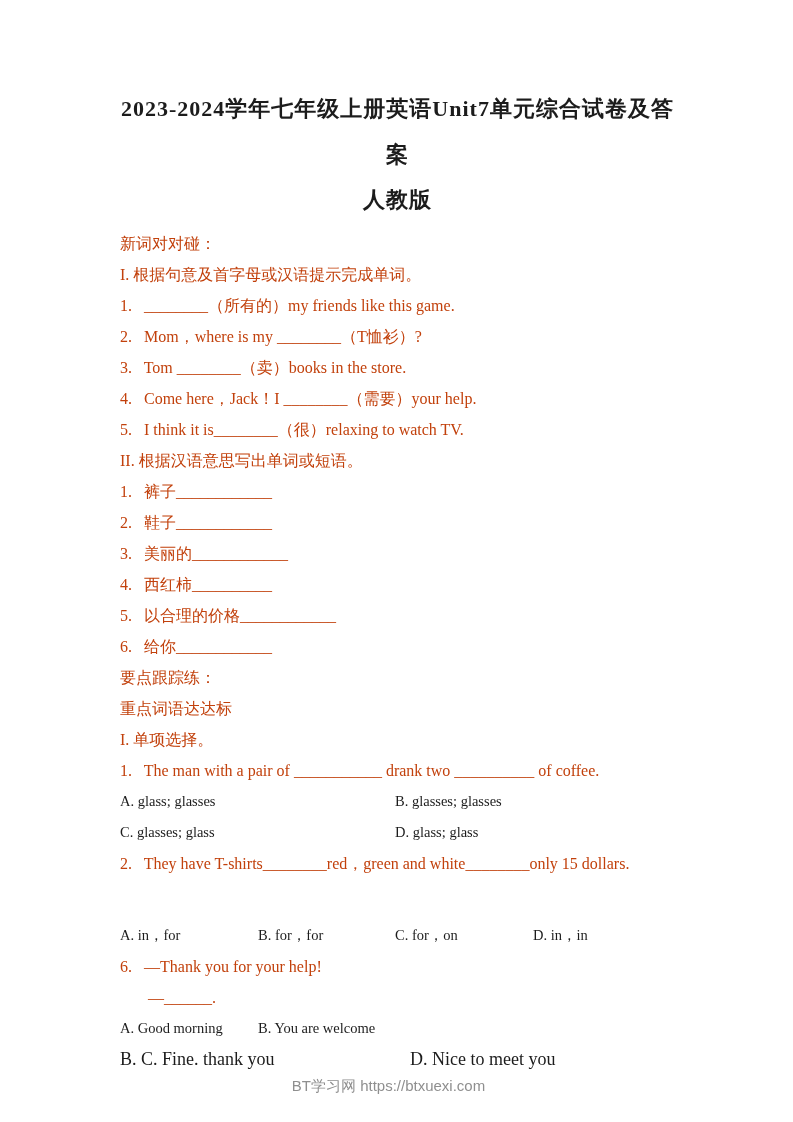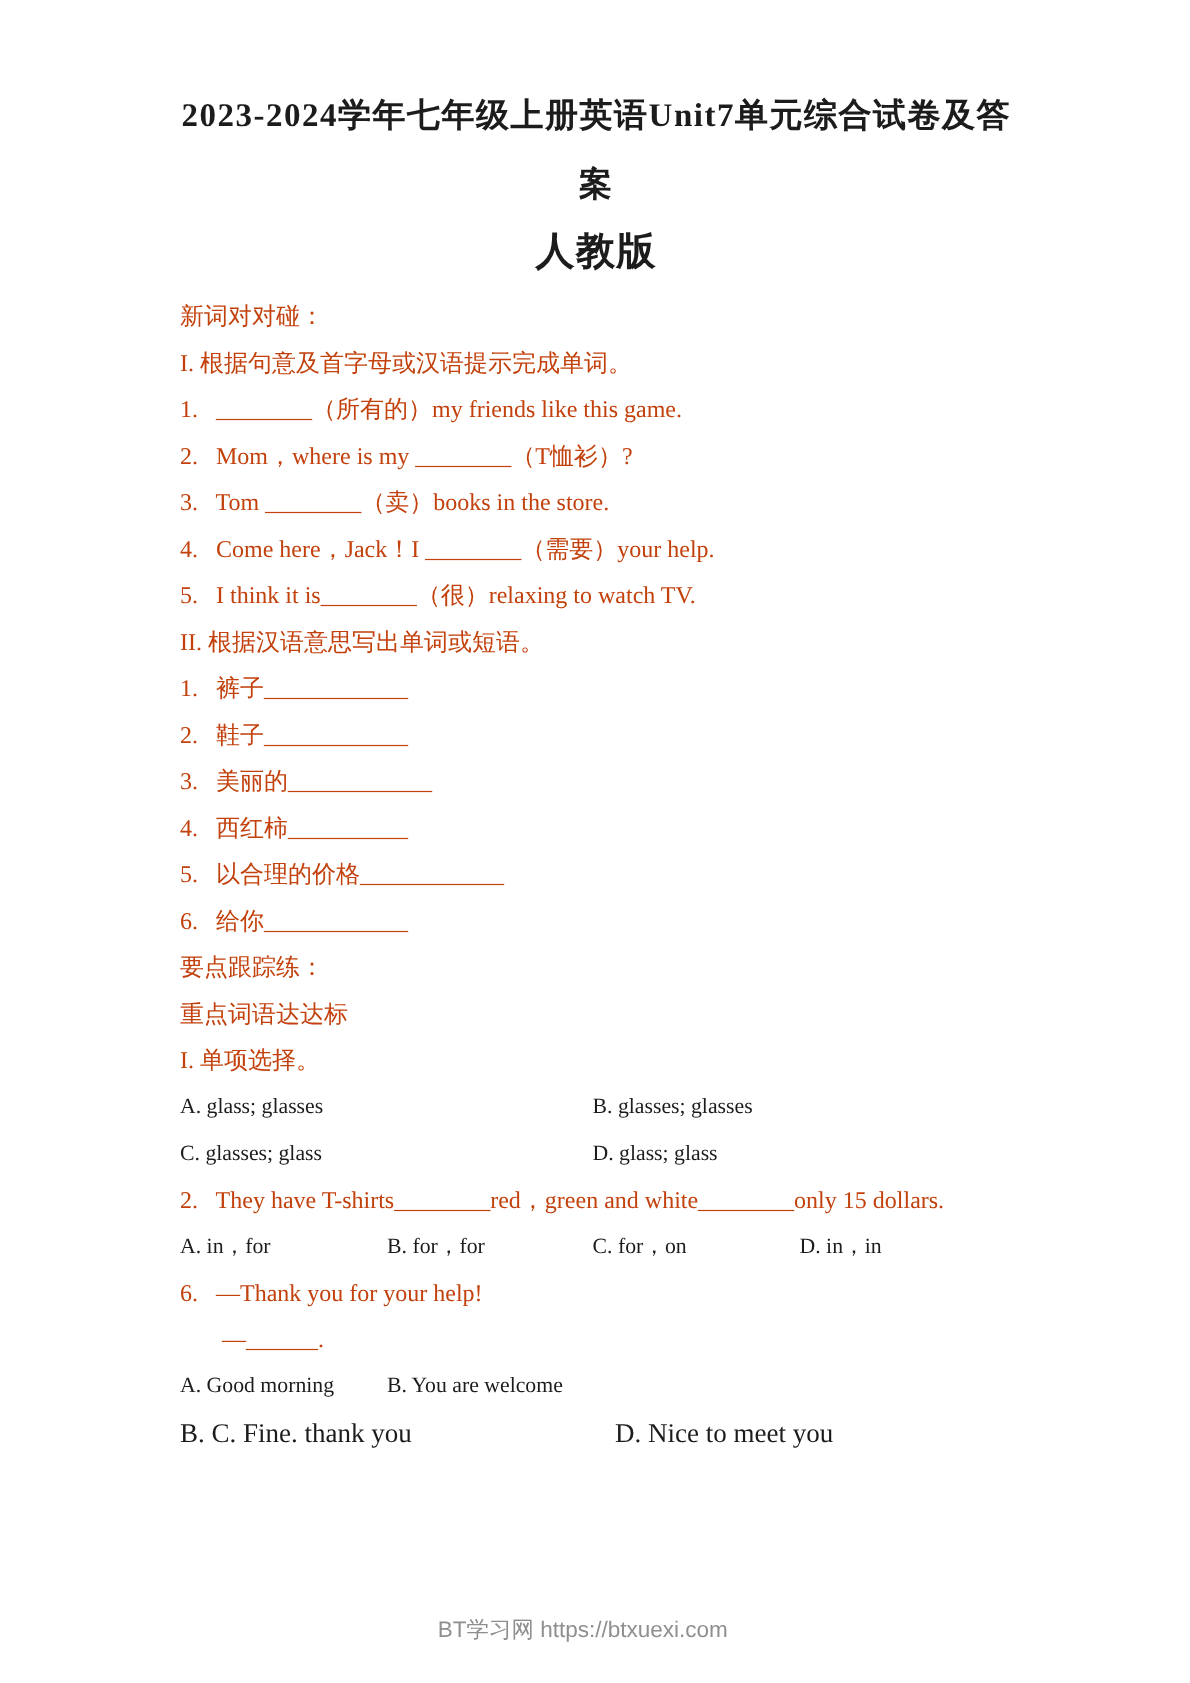--- a/index.html
+++ b/index.html
@@ -13,33 +13,33 @@
     position: relative;
     font-family: "Liberation Serif", "DejaVu Serif", serif;
     color: #1c1c1c;
     overflow: hidden;
   }
   .page {
     position: absolute;
     top: 0; left: 0; right: 0; bottom: 0;
   }
   .content {
-    padding: 54px 118px 0 120px;
+    padding: 86px 118px 0 120px;
   }
   .title {
     text-align: center;
     font-size: 22px;
     font-weight: bold;
     line-height: 46px;
     letter-spacing: 1px;
     white-space: pre-wrap;
   }
   .subtitle {
     text-align: center;
-    font-size: 26px;
+    font-size: 22px;
     font-weight: bold;
     line-height: 44px;
     margin-bottom: 6px;
     letter-spacing: 1px;
     white-space: pre-wrap;
   }
   .line {
     font-size: 16px;
     line-height: 31px;
     white-space: pre-wrap;
@@ -69,20 +69,21 @@
     font-size: 18px;
     line-height: 31px;
     white-space: pre-wrap;
   }
   .cols4 {
     display: grid;
     grid-template-columns: 138px 137px 138px auto;
     font-size: 14.5px;
     line-height: 31px;
     white-space: pre-wrap;
+    margin-top: 41px;
   }
   .footer {
     position: absolute;
     left: 0;
     right: 16px;
     bottom: 26px;
     text-align: center;
     font-size: 15px;
     color: #8f8f8f;
     font-family: "Liberation Sans", "DejaVu Sans", sans-serif;
@@ -112,20 +113,21 @@
     <div class="line">2.   鞋子____________</div>
     <div class="line">3.   美丽的____________</div>
     <div class="line">4.   西红柿__________</div>
     <div class="line">5.   以合理的价格____________</div>
     <div class="line">6.   给你____________</div>
 
     <div class="line">要点跟踪练：</div>
     <div class="line">重点词语达达标</div>
     <div class="line">I. 单项选择。</div>
 
+    <div class="line">1.   The man with a pair of ___________ drank two __________ of coffee.</div>
     <div class="cols2">
       <span>A. glass; glasses</span>
       <span>B. glasses; glasses</span>
     </div>
     <div class="cols2">
       <span>C. glasses; glass</span>
       <span>D. glass; glass</span>
     </div>
 
     <div class="line">2.   They have T-shirts________red，green and white________only 15 dollars.</div>

